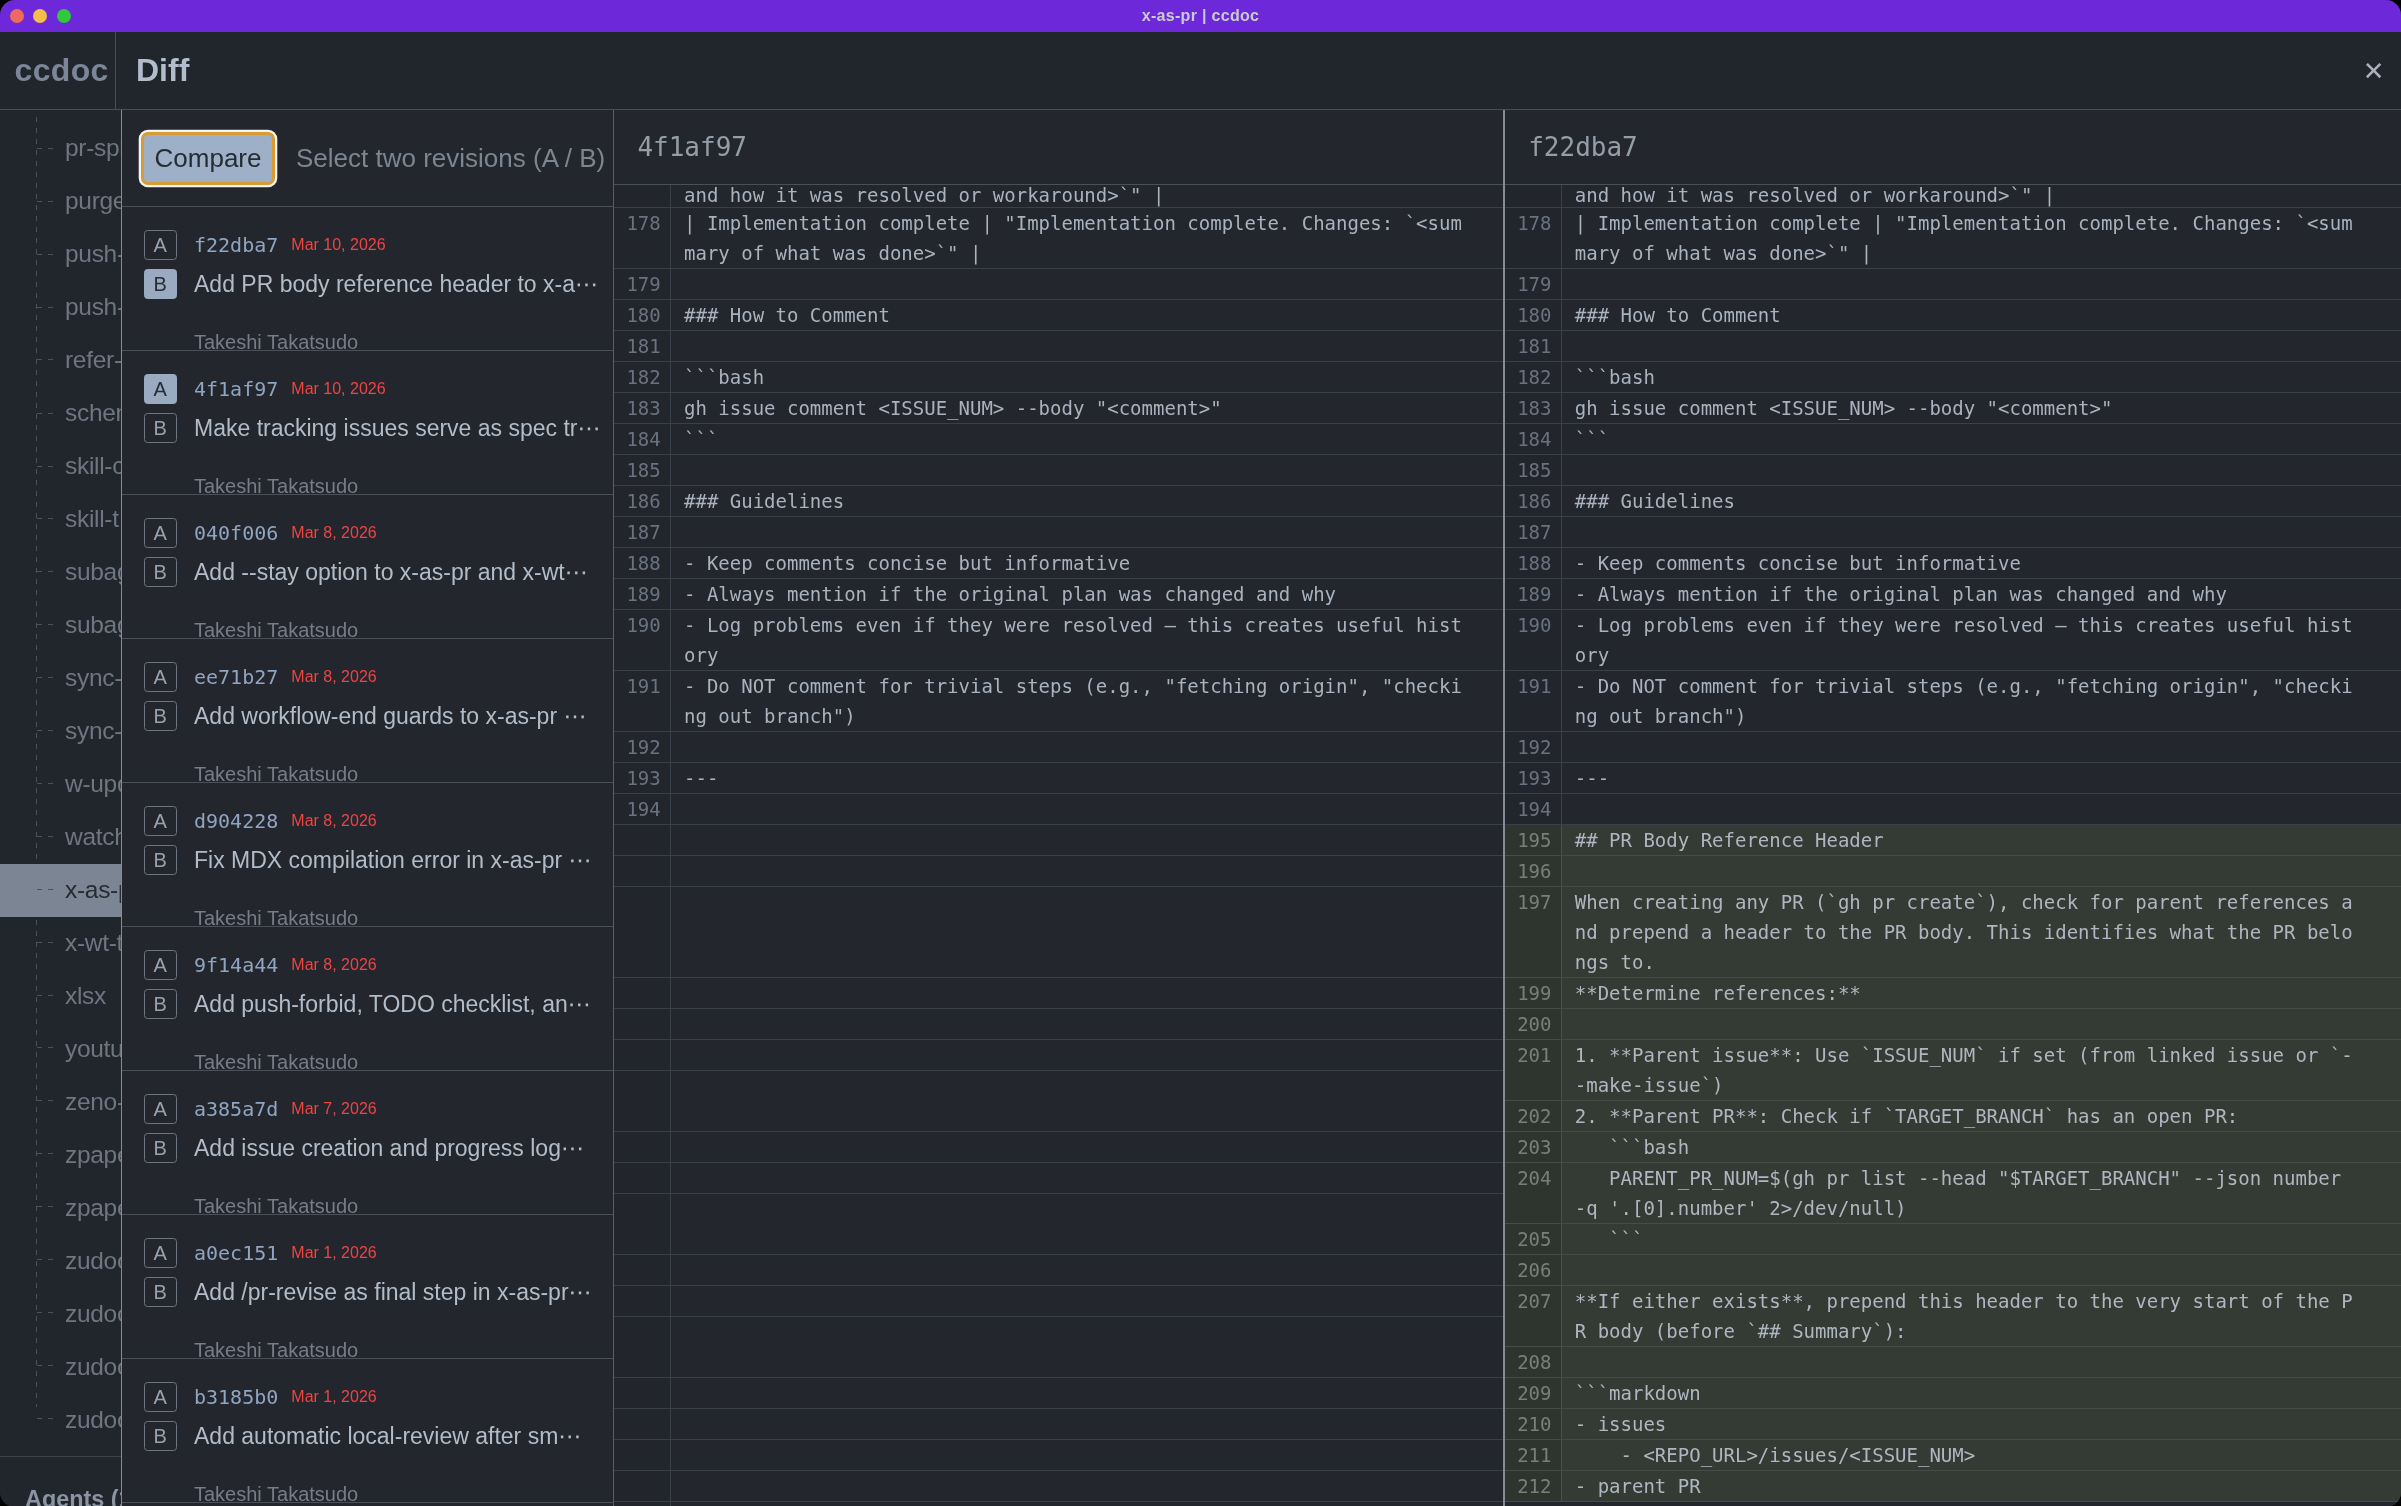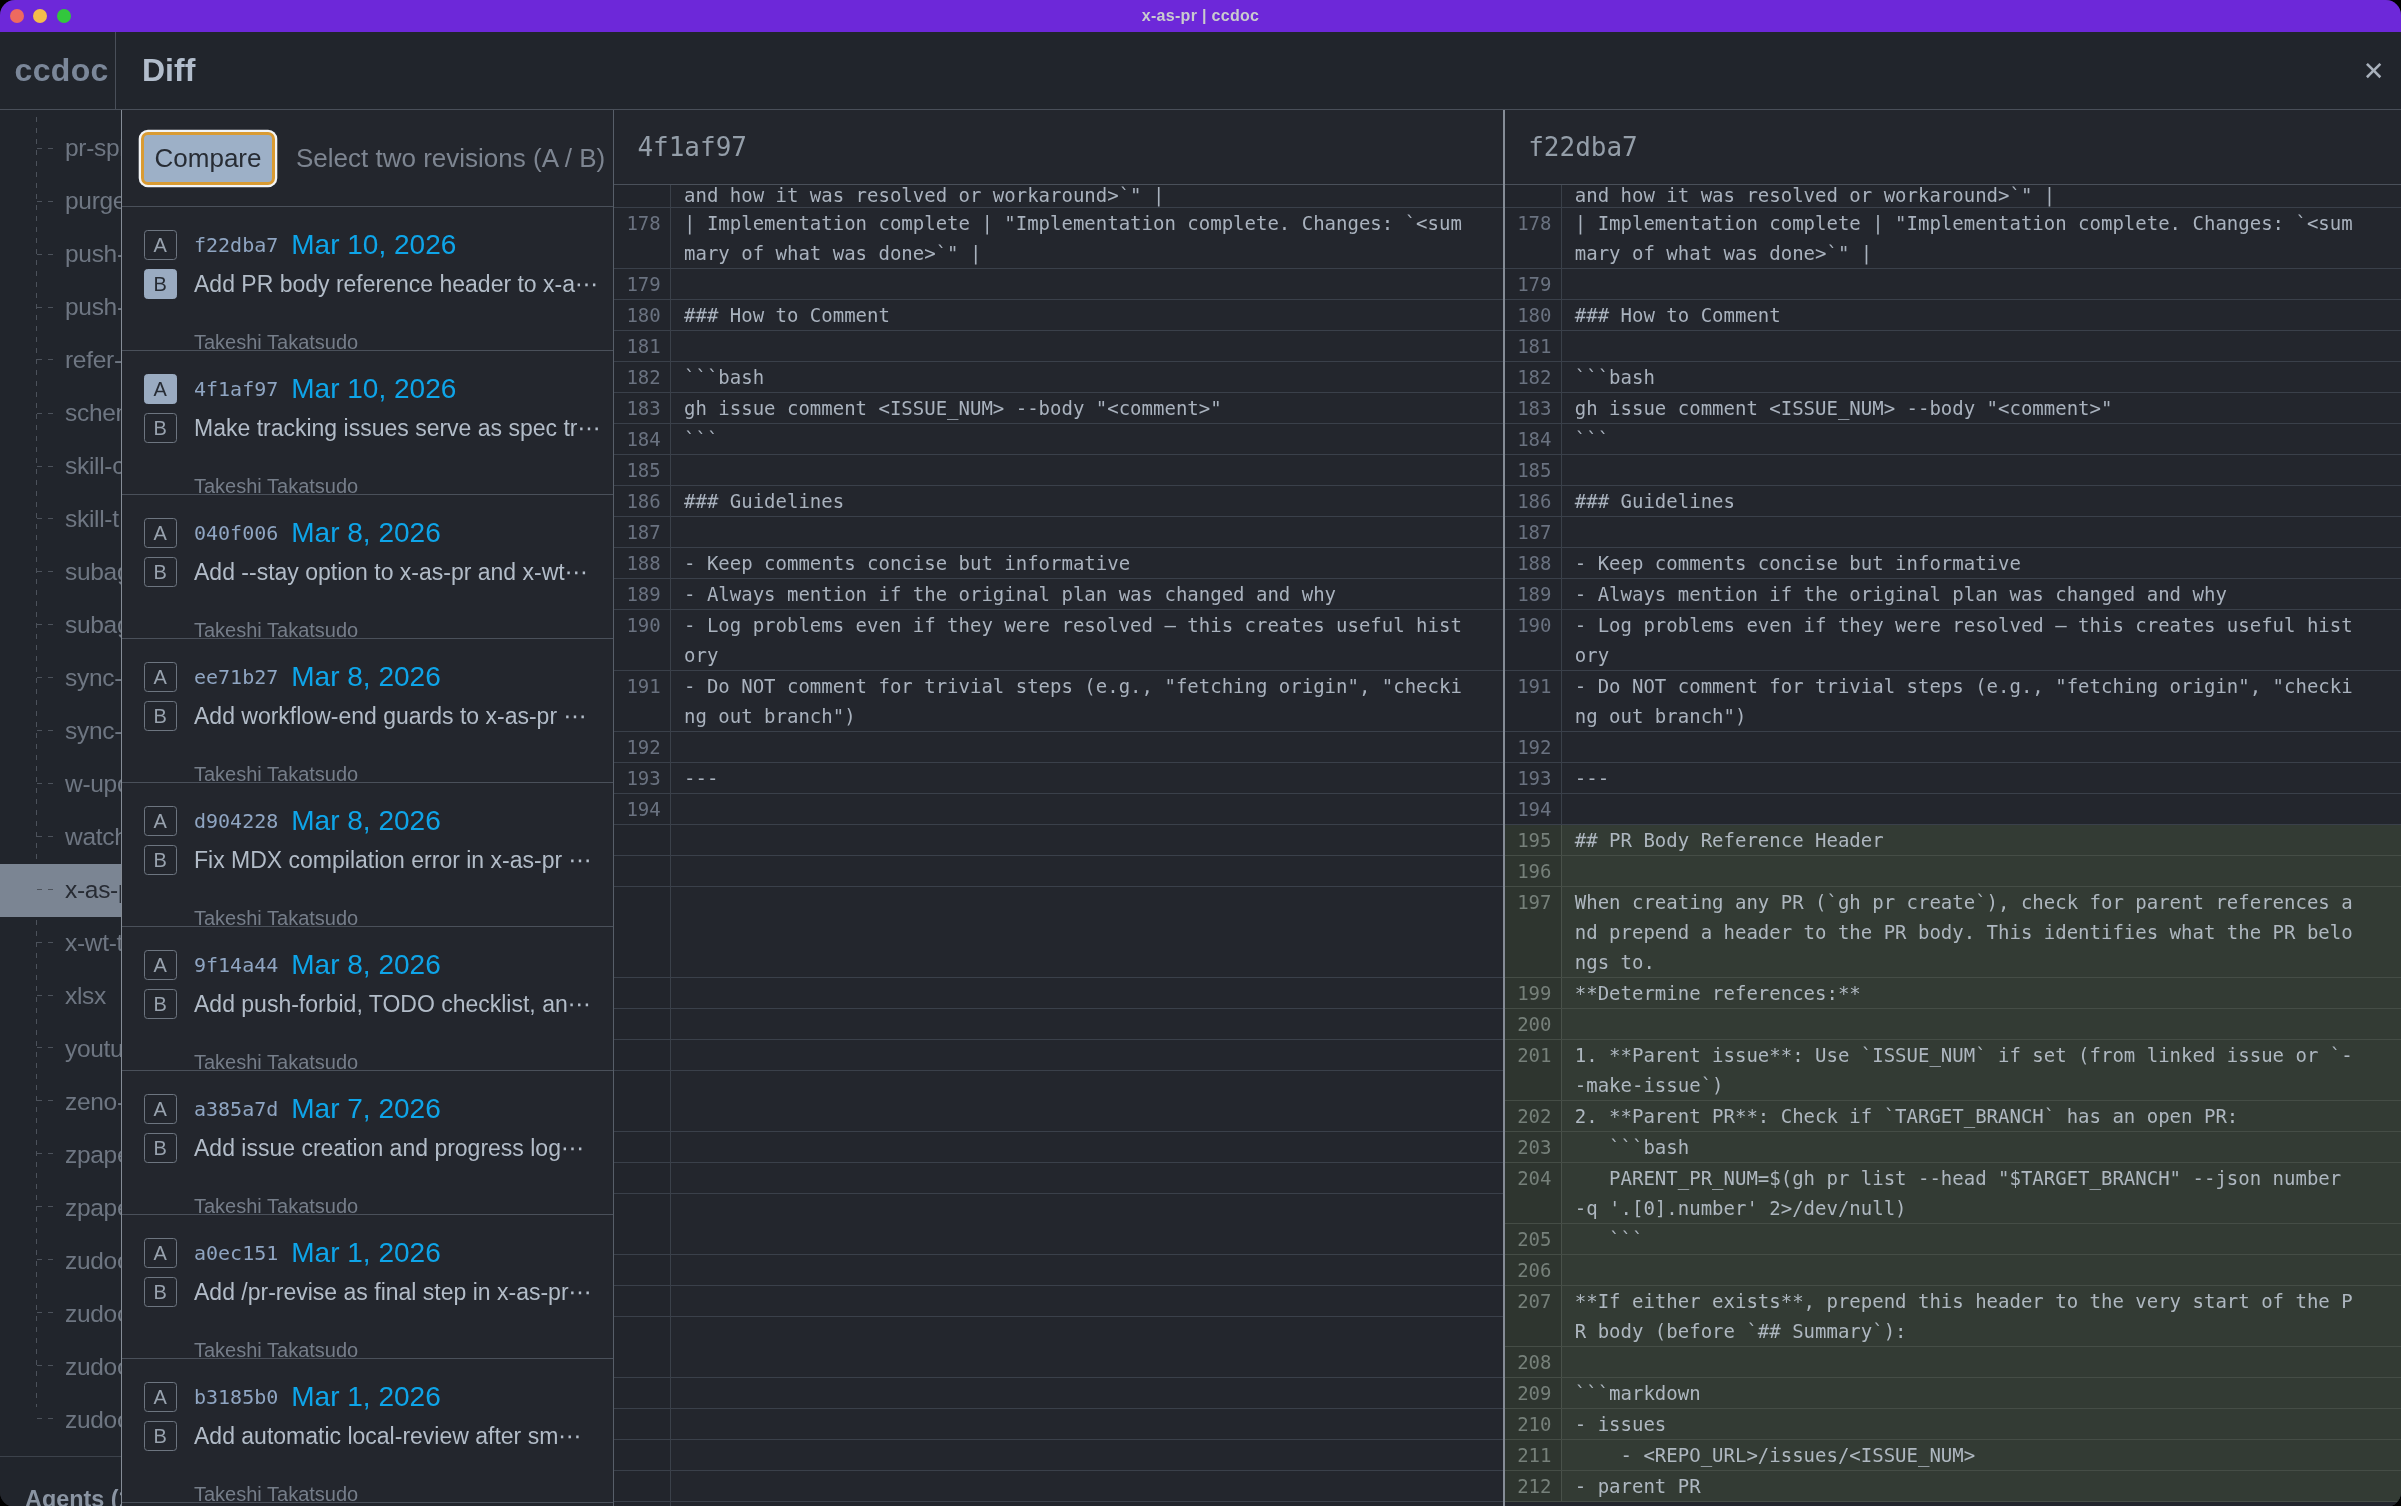--- a/index.html
+++ b/index.html
@@ -20,21 +20,21 @@
   .light.green { background:#32c73d; }
   .win-title { font-size:16px; font-weight:700; color:#c9cbce; letter-spacing:0.3px; }
 
   
   .chrome { height:78px; background:#21252c; display:flex; align-items:stretch;
             border-bottom:1.2px solid #494f59; }
   .logo-panel { width:116px; border-right:1.2px solid #494f59;
                 display:flex; align-items:center; justify-content:center; }
   .logo { font-size:32px; font-weight:700; color:#7b8799; letter-spacing:0.3px; margin-left:8.2px; }
   .page-head { flex:1; display:flex; align-items:center; }
-  .page-title { font-size:32px; font-weight:700; color:#b2bdcc; margin-left:26px; }
+  .page-title { font-size:32px; font-weight:700; color:#b2bdcc; margin-left:20px; }
   .close-x { margin-left:auto; margin-right:16.4px; color:#a9b1bc; font-size:26px;
              line-height:26px; font-weight:400; cursor:default; }
 
   
   .main { position:relative; height:1396px; display:flex; }
 
   
   .sidebar { position:relative; width:121px; background:#21252c; overflow:hidden; flex:none; }
   .tree { position:absolute; left:0; top:11.7px; right:0; }
   .tree-item { position:relative; height:53px; display:flex; align-items:center;
@@ -70,21 +70,21 @@
   .commit { position:relative; height:144px; border-bottom:0.6px solid #4a505a; }
   .badge { position:absolute; left:21.6px; width:33px; height:30px; border-radius:3.5px;
            border:1.2px solid #6d7580; color:#98a2ae; font-size:20px;
            display:flex; align-items:center; justify-content:center; }
   .badge.sel { background:#9aabc1; border-color:#9aabc1; color:#272c34; }
   .badge.a { top:23.4px; }
   .badge.b { top:62px; }
   .c-row1 { position:absolute; left:72px; top:23.4px; height:30px;
             display:flex; align-items:center; gap:13px; }
   .c-hash { font-size:20px; color:#8fa5c2; }
-  .c-date { font-size:28px; color:#0ea5e9; }
+  .c-date { font-size:16px; color:#ef4444; }
   .c-title { position:absolute; left:72px; top:62px; height:30px; right:5.8px;
              display:flex; align-items:center; font-size:23px; color:#b2bcc8;
              white-space:nowrap; overflow:hidden; }
   .c-author { position:absolute; left:72px; top:124px; font-size:20px; color:#757d89; }
 
   
   .pane { display:flex; flex-direction:column; min-width:0; background:#23262d; }
   .pane.left { width:889px; flex:none; }
   .pane.right { flex:1; }
   .pane-divider { width:1.8px; flex:none; background:#858c96; }

